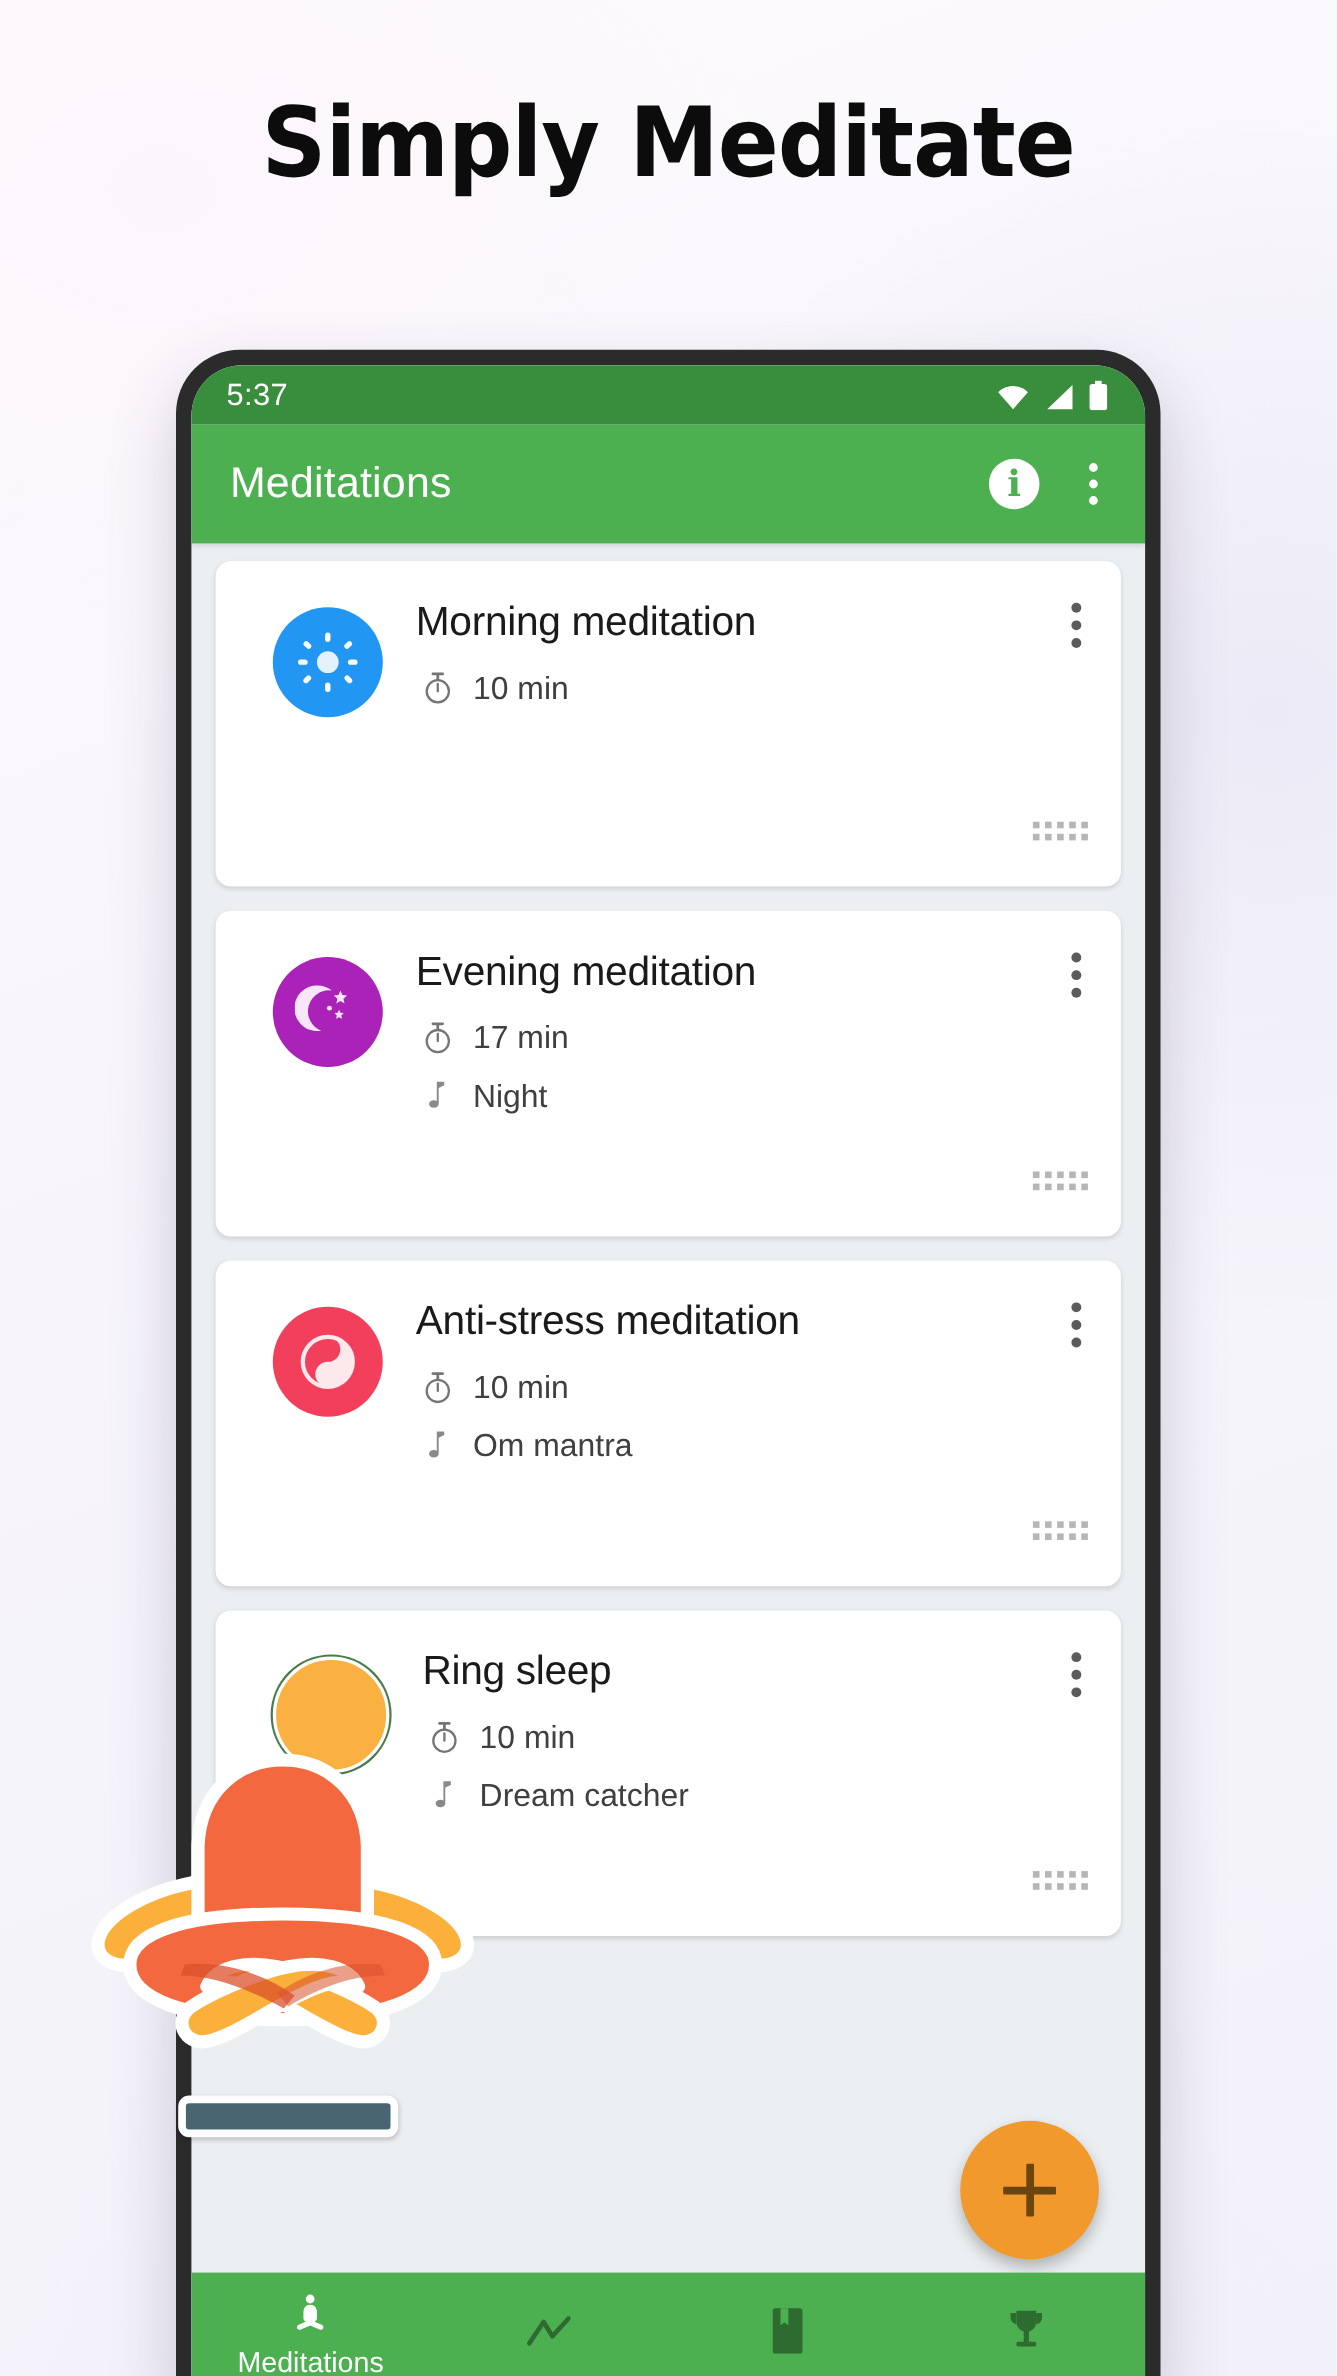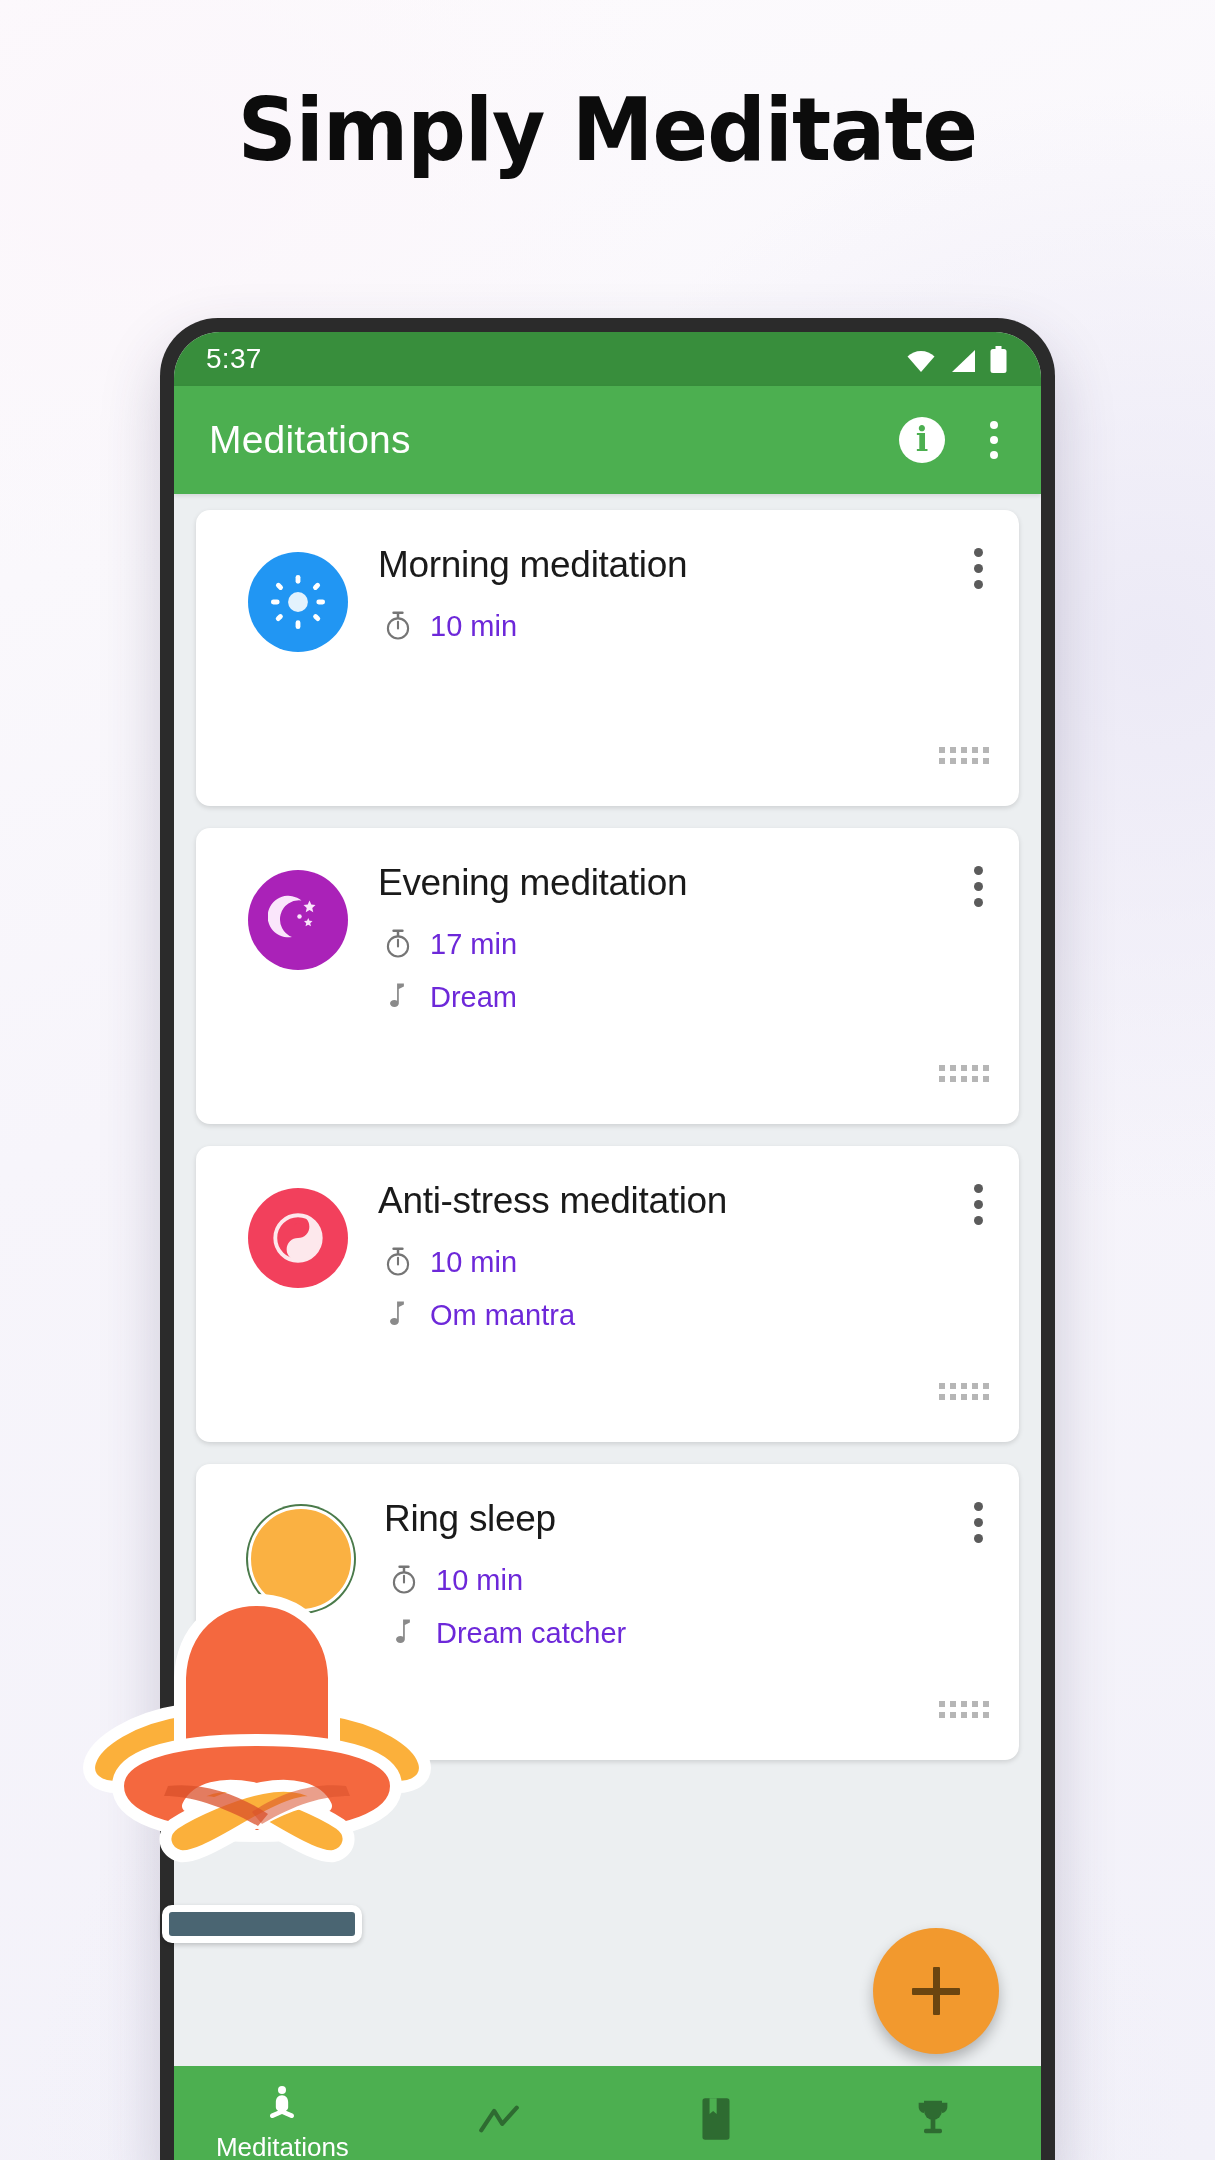--- a/index.html
+++ b/index.html
@@ -103,21 +103,21 @@
     display:flex;align-items:center;justify-content:center;
     margin-top:6px;
   }
   .card-body{margin-left:30px;flex:1;min-width:0;}
   .card-title{
     font-size:37px;color:#1a1a1a;font-weight:400;
     line-height:1.05;margin-bottom:25px;letter-spacing:-.3px;
   }
   .meta{display:flex;align-items:center;margin-bottom:20px;}
   .meta-ic{width:40px;flex:0 0 40px;display:flex;align-items:center;justify-content:center;}
-  .meta-tx{font-size:29px;color:#6d28d9;margin-left:12px;}
+  .meta-tx{font-size:29px;color:#404040;margin-left:12px;}
   .card-kebab{
     position:absolute;right:28px;top:30px;
     display:flex;flex-direction:column;gap:7px;align-items:center;padding:8px;
   }
   .card-kebab i{width:9px;height:9px;border-radius:50%;background:#5b5b5b;display:block;}
   .drag{
     position:absolute;right:30px;bottom:42px;
     display:flex;flex-direction:column;gap:5px;
   }
   .drag div{display:flex;gap:5px;}
@@ -282,21 +282,21 @@
               </svg>
             </div>
             <div class="meta-tx">17 min</div>
           </div>
           <div class="meta">
             <div class="meta-ic">
               <svg width="22" height="30" viewBox="0 0 18 26" fill="#8a8a8a">
                 <path d="M8.2 1.2v15.1c-.6-.4-1.4-.6-2.3-.6-2.1 0-3.8 1.3-3.8 3s1.7 3 3.8 3 3.8-1.3 3.8-3V6.1l4.4-2.1V1.2z"></path>
               </svg>
             </div>
-            <div class="meta-tx">Dream</div>
+            <div class="meta-tx">Night</div>
           </div>
         </div>
         <div class="card-kebab">
           <i></i>
             <i></i>
             <i></i>
         </div>
         <div class="drag">
           <div>
               <span></span>

